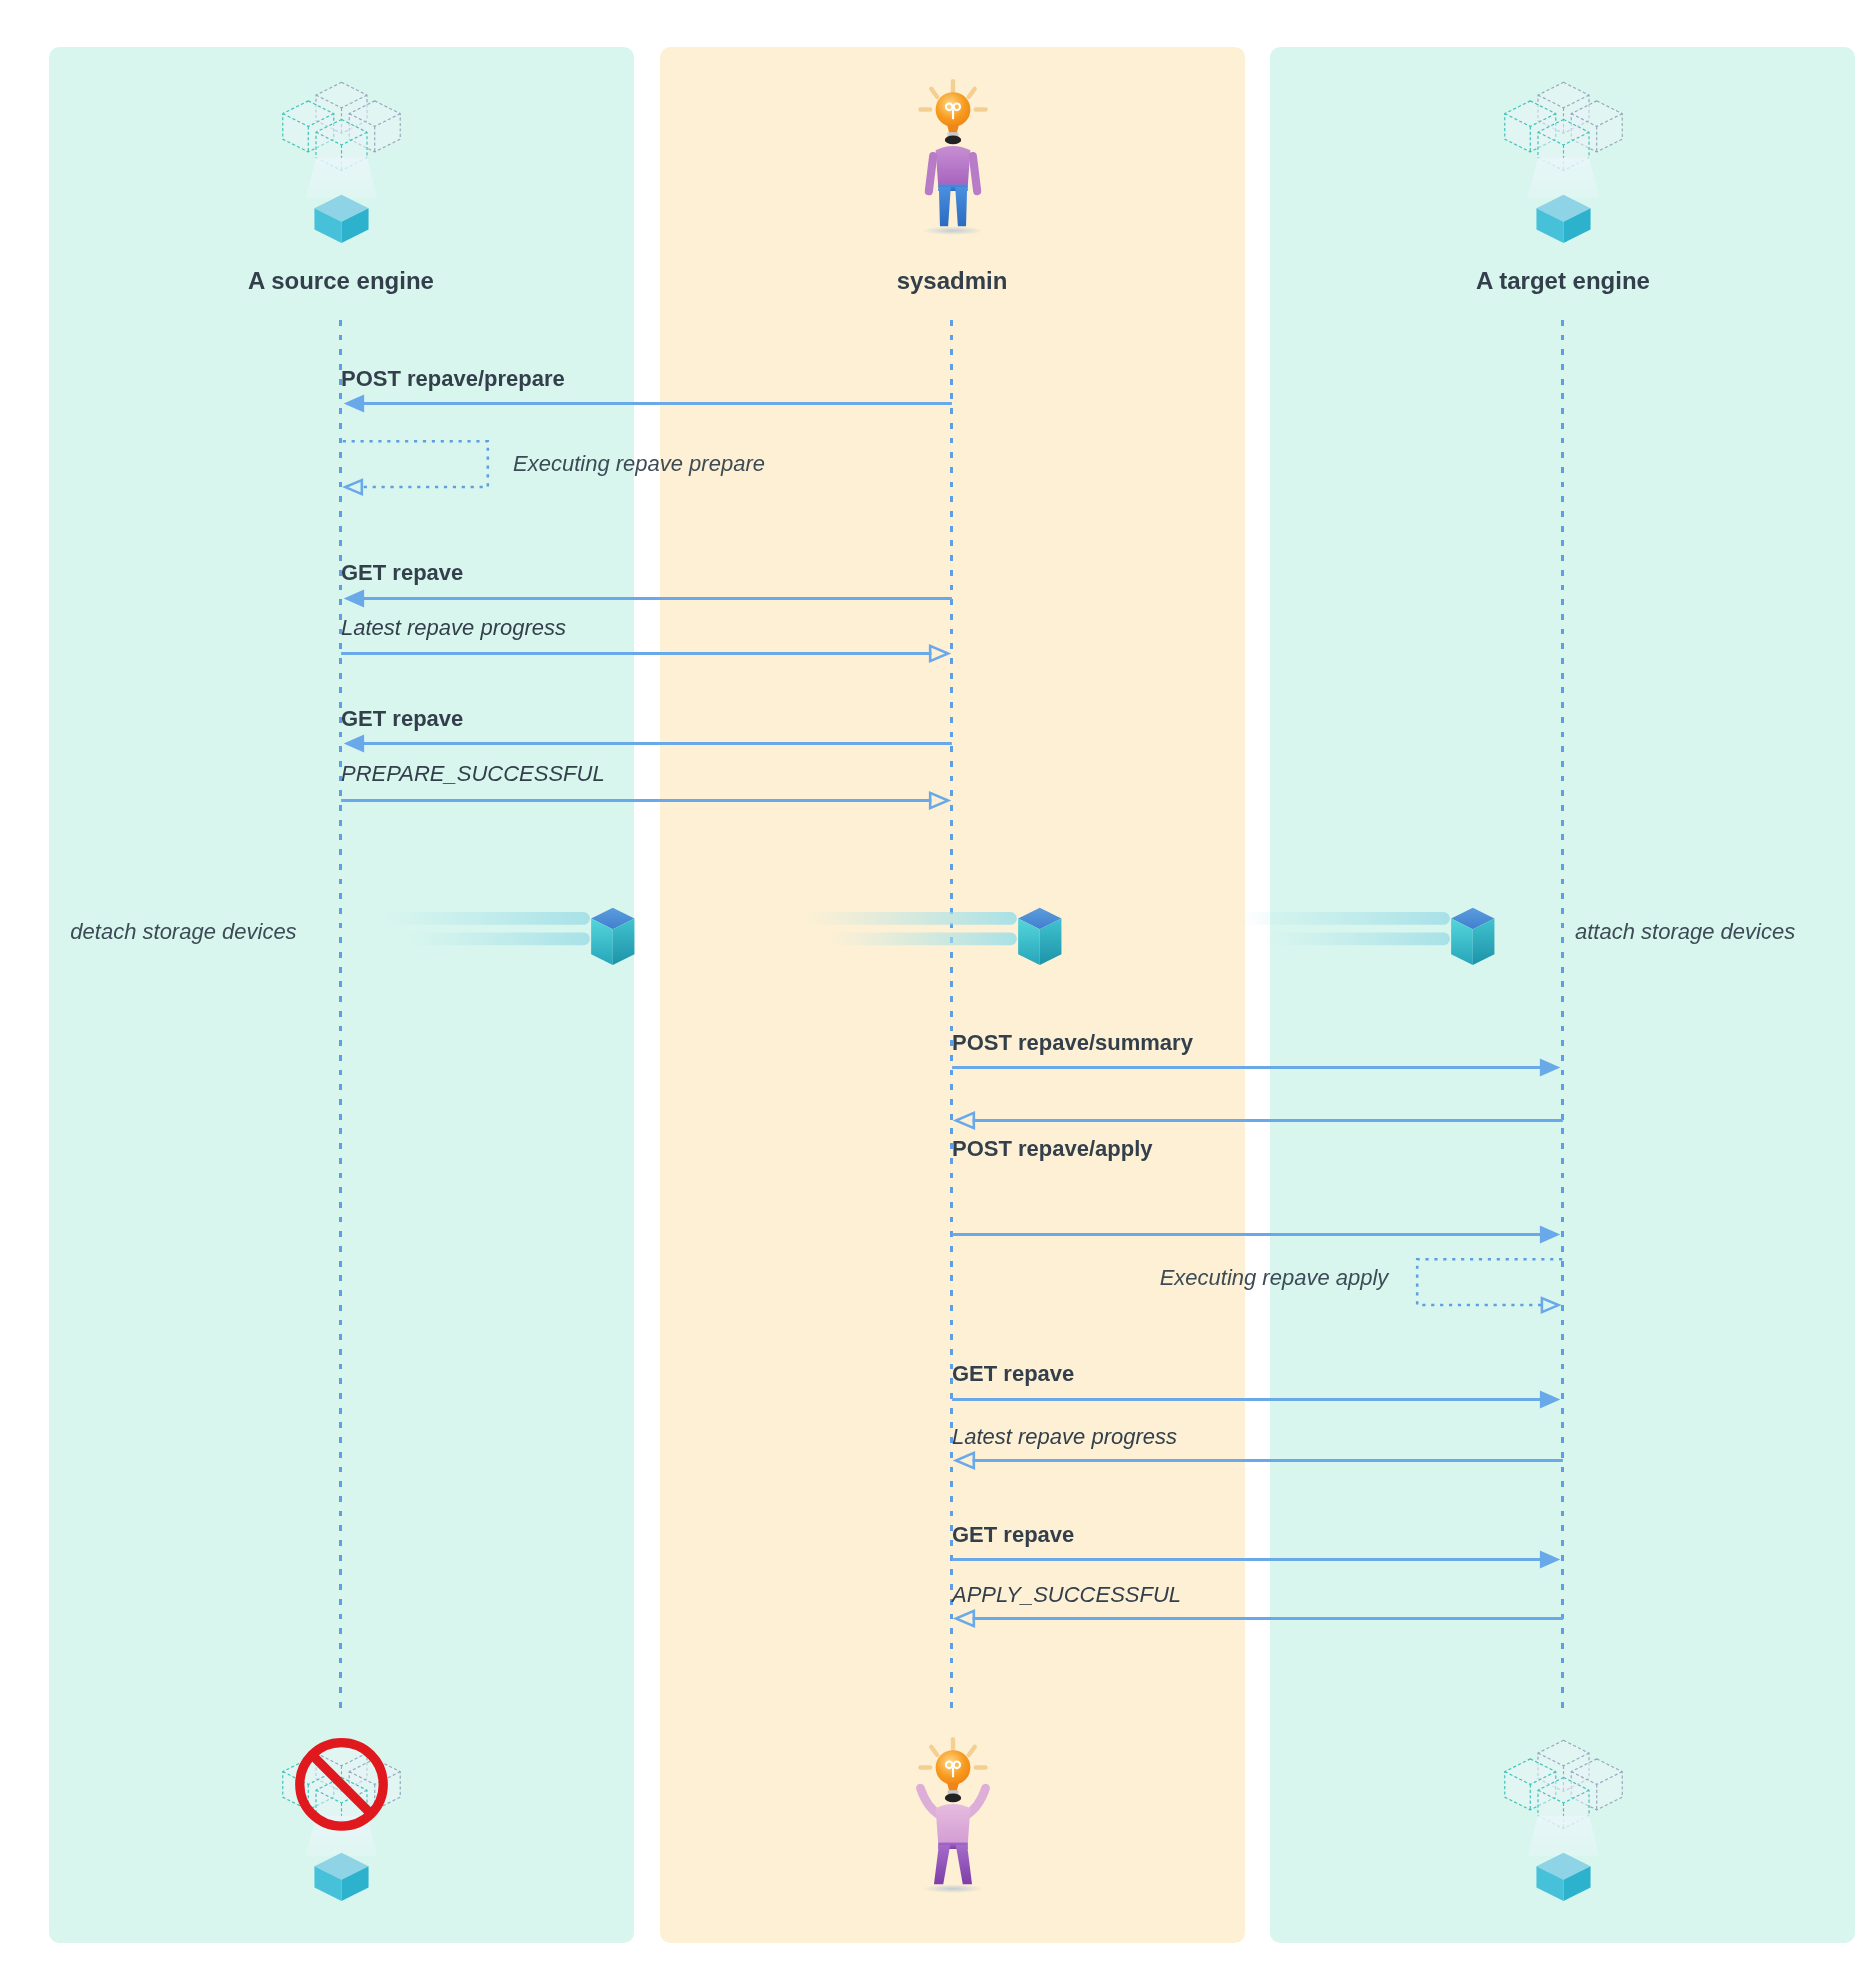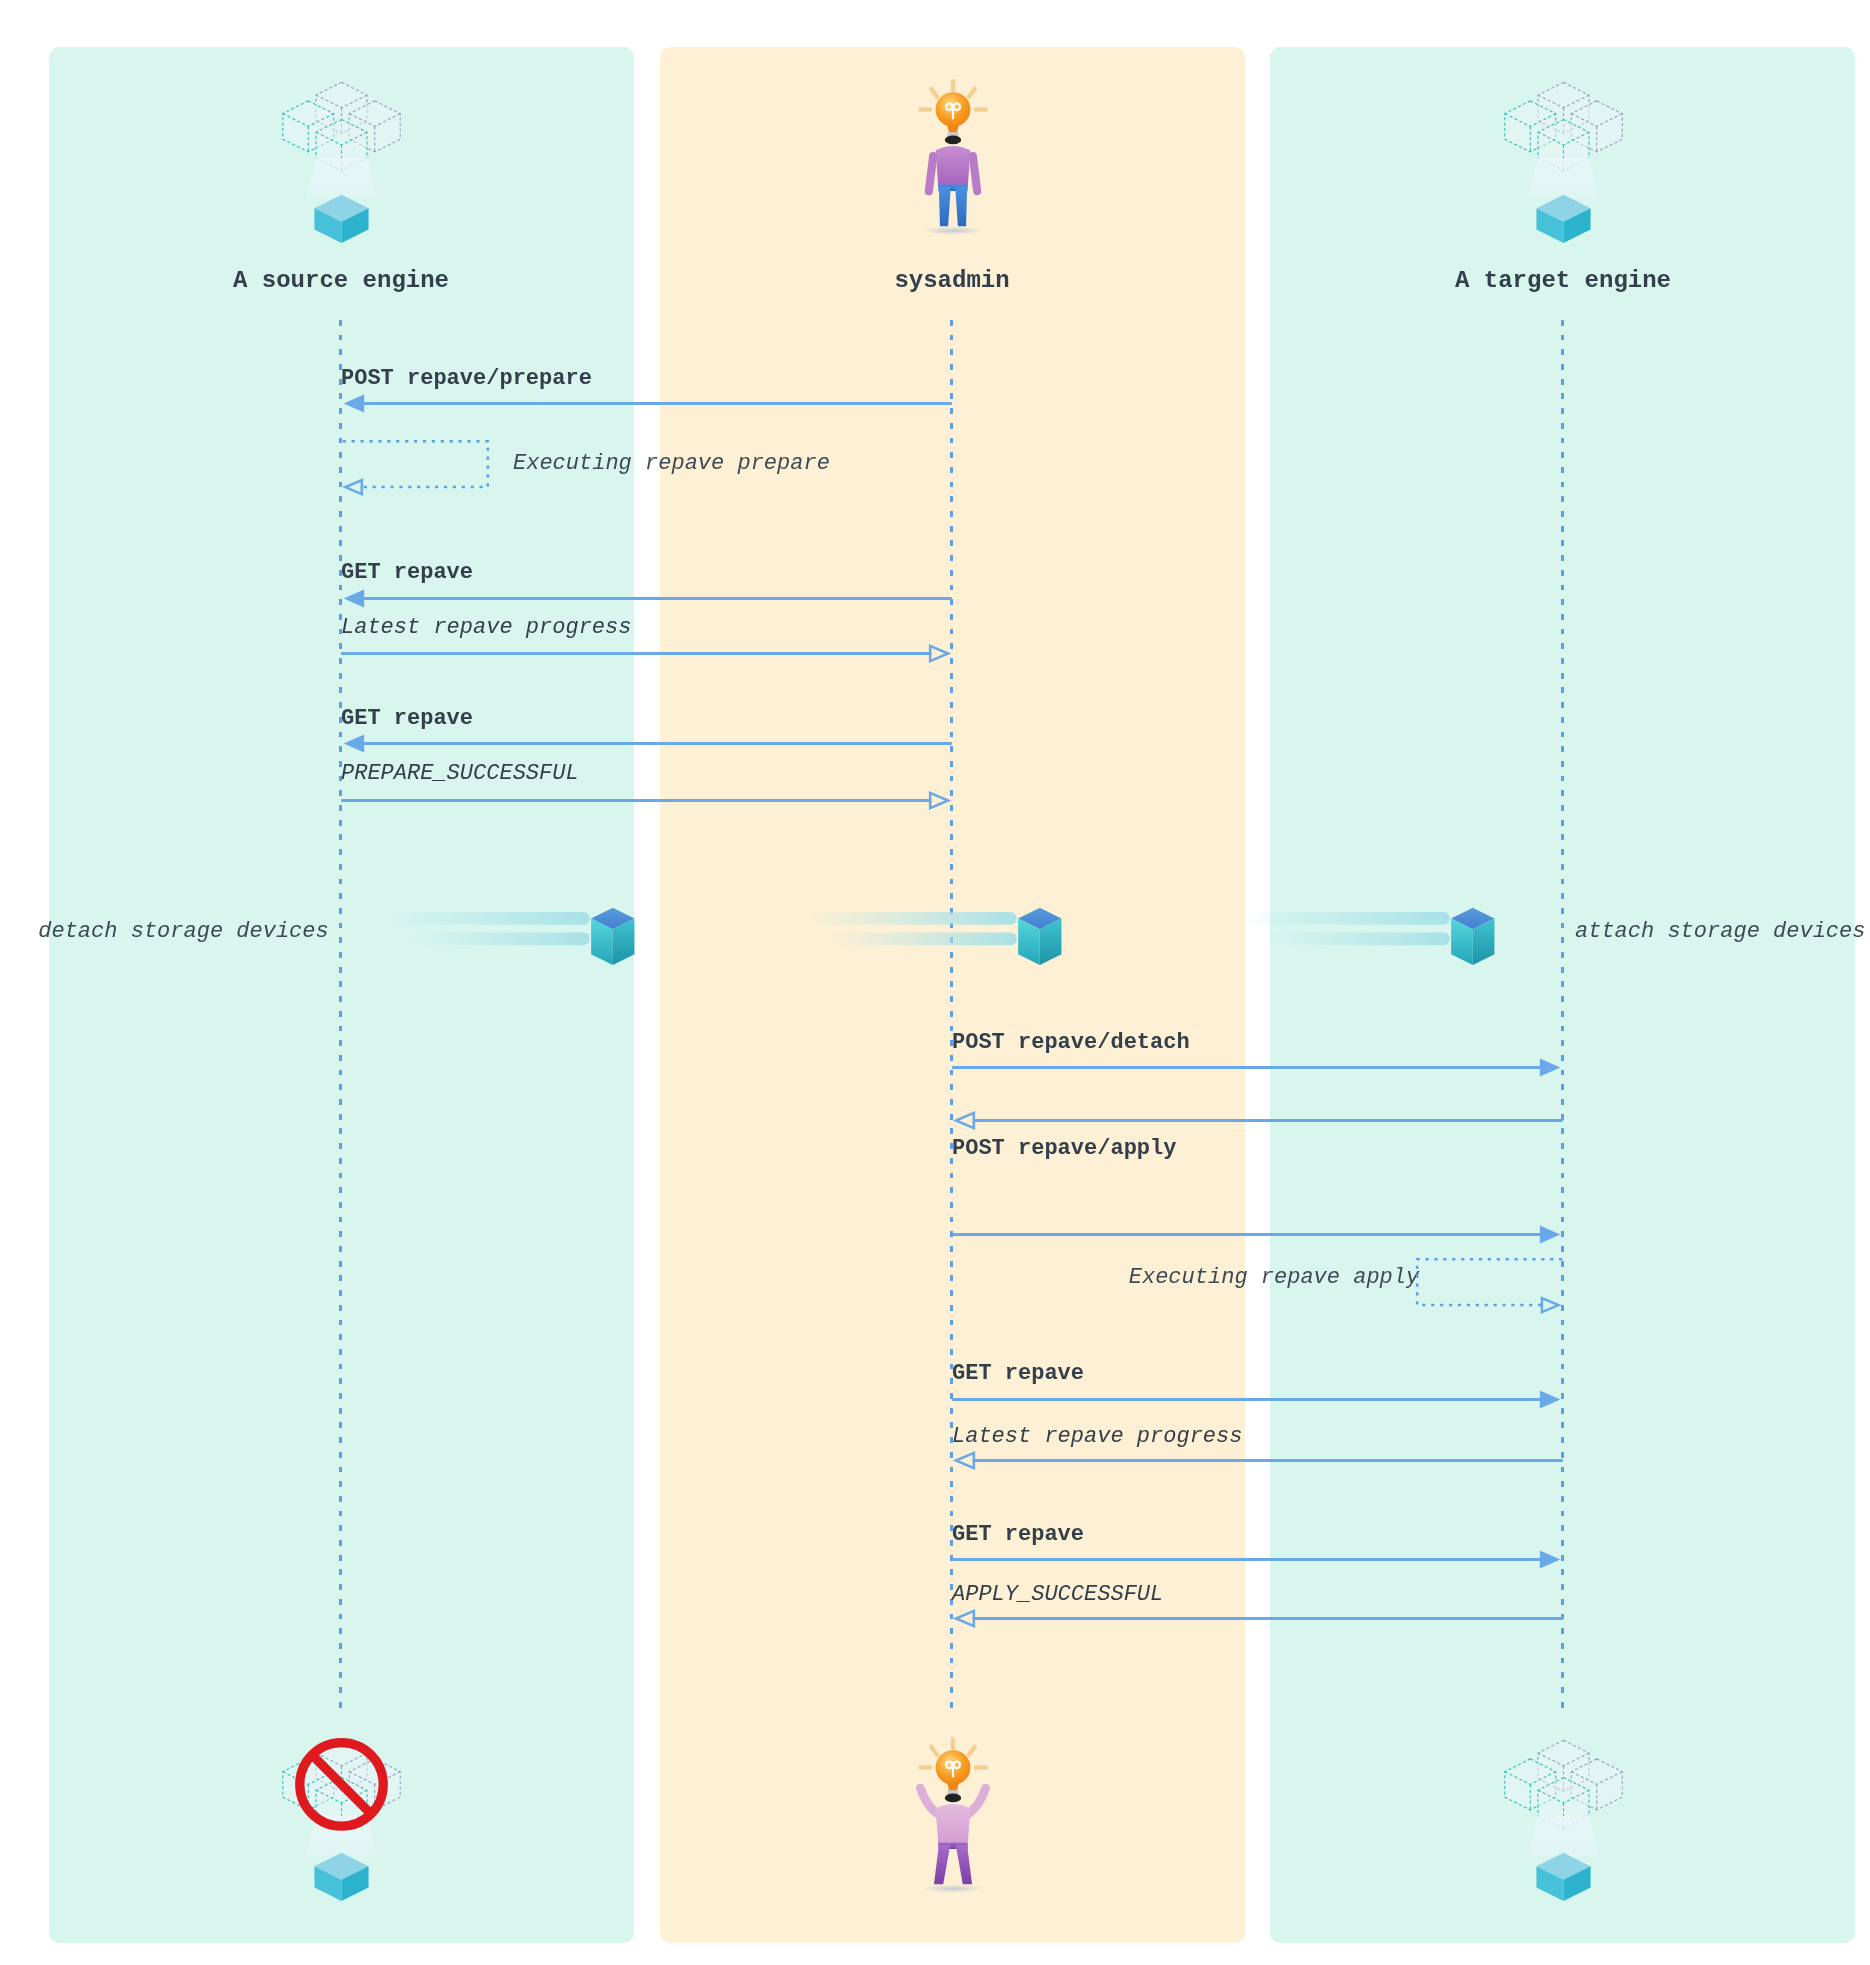--- a/index.html
+++ b/index.html
@@ -1,21 +1,21 @@
 <!DOCTYPE html>
 <html style="--lane-teal: #d9f6ee; --lane-cream: #fdf0d4; --arrow: #69a9e9; --lifeline: #5d9ee4; --text: #33404c; --note: #3c4b55; --no-entry-red: #e0191f; --cube-blue: #4a8fd8; --cube-teal: #2db2cd; --bulb-orange: #f59d24;font-size:10.2px"><head>
 <meta charset="utf-8">
 <style>
   :root{
     --lane-teal:#d9f6ee; --lane-cream:#fdf0d4; --arrow:#69a9e9; --lifeline:#5d9ee4;
     --text:#33404c; --note:#3c4b55; --no-entry-red:#e0191f;
   }
   html,body{margin:0;padding:0;background:#fff;}
   .stage{position:relative;width:1871px;height:1965px;background:#fff;overflow:hidden;
-         font-family:Liberation Mono, monospace;color:var(--text);}
+         font-family:Liberation Sans, sans-serif;color:var(--text);}
   .lane{position:absolute;top:47px;height:1896px;width:585px;border-radius:10.2px;}
   .lane.teal{background:var(--lane-teal);}
   .lane.cream{background:var(--lane-cream);}
   .lifeline{position:absolute;width:3.2px;top:320px;height:1393px;
     background:repeating-linear-gradient(to bottom,var(--lifeline) 0 5.8px,transparent 5.8px 14.7px);}
   .actor-label{position:absolute;width:320px;text-align:center;font-size:24px;font-weight:bold;}
   .msg-label{position:absolute;width:611px;text-align:left;font-size:22px;font-weight:bold;white-space:nowrap;}
   .msg-label.reply{font-weight:normal;font-style:italic;}
   .note-label{position:absolute;font-size:22px;font-style:italic;color:var(--note);white-space:nowrap;}
   .msg-arrow,.loop-arrow,.icon{position:absolute;}
@@ -214,21 +214,21 @@
       <use href="#sym-cube-trail"></use>
     </svg>
   <svg class="icon" style="left:801px;top:893px" width="275" height="86" viewBox="0 0 430 135">
       <use href="#sym-cube-trail"></use>
     </svg>
   <svg class="icon" style="left:1234px;top:893px" width="275" height="86" viewBox="0 0 430 135">
       <use href="#sym-cube-trail"></use>
     </svg>
   <div class="note-label" style="left:1575px;top:919px;width:294px">attach storage devices</div>
 
-  <div class="msg-label" style="left:952px;top:1030px">POST repave/detach</div>
+  <div class="msg-label" style="left:952px;top:1030px">POST repave/summary</div>
   <svg class="msg-arrow" style="left:952px;top:1056px" width="611" height="23" viewBox="0 0 956 36">
     <line x1="0" y1="18" x2="926" y2="18" stroke="var(--arrow)" stroke-width="5"></line>
     <polygon points="920,4 920,32 952,18" fill="var(--arrow)"></polygon>
   </svg>
 
   <svg class="msg-arrow" style="left:952px;top:1109px" width="611" height="23" viewBox="0 0 956 36">
     <line x1="32" y1="18" x2="956" y2="18" stroke="var(--arrow)" stroke-width="5"></line>
     <polygon points="34,6 34,30 6,18" fill="none" stroke="var(--arrow)" stroke-width="4"></polygon>
   </svg>
 

